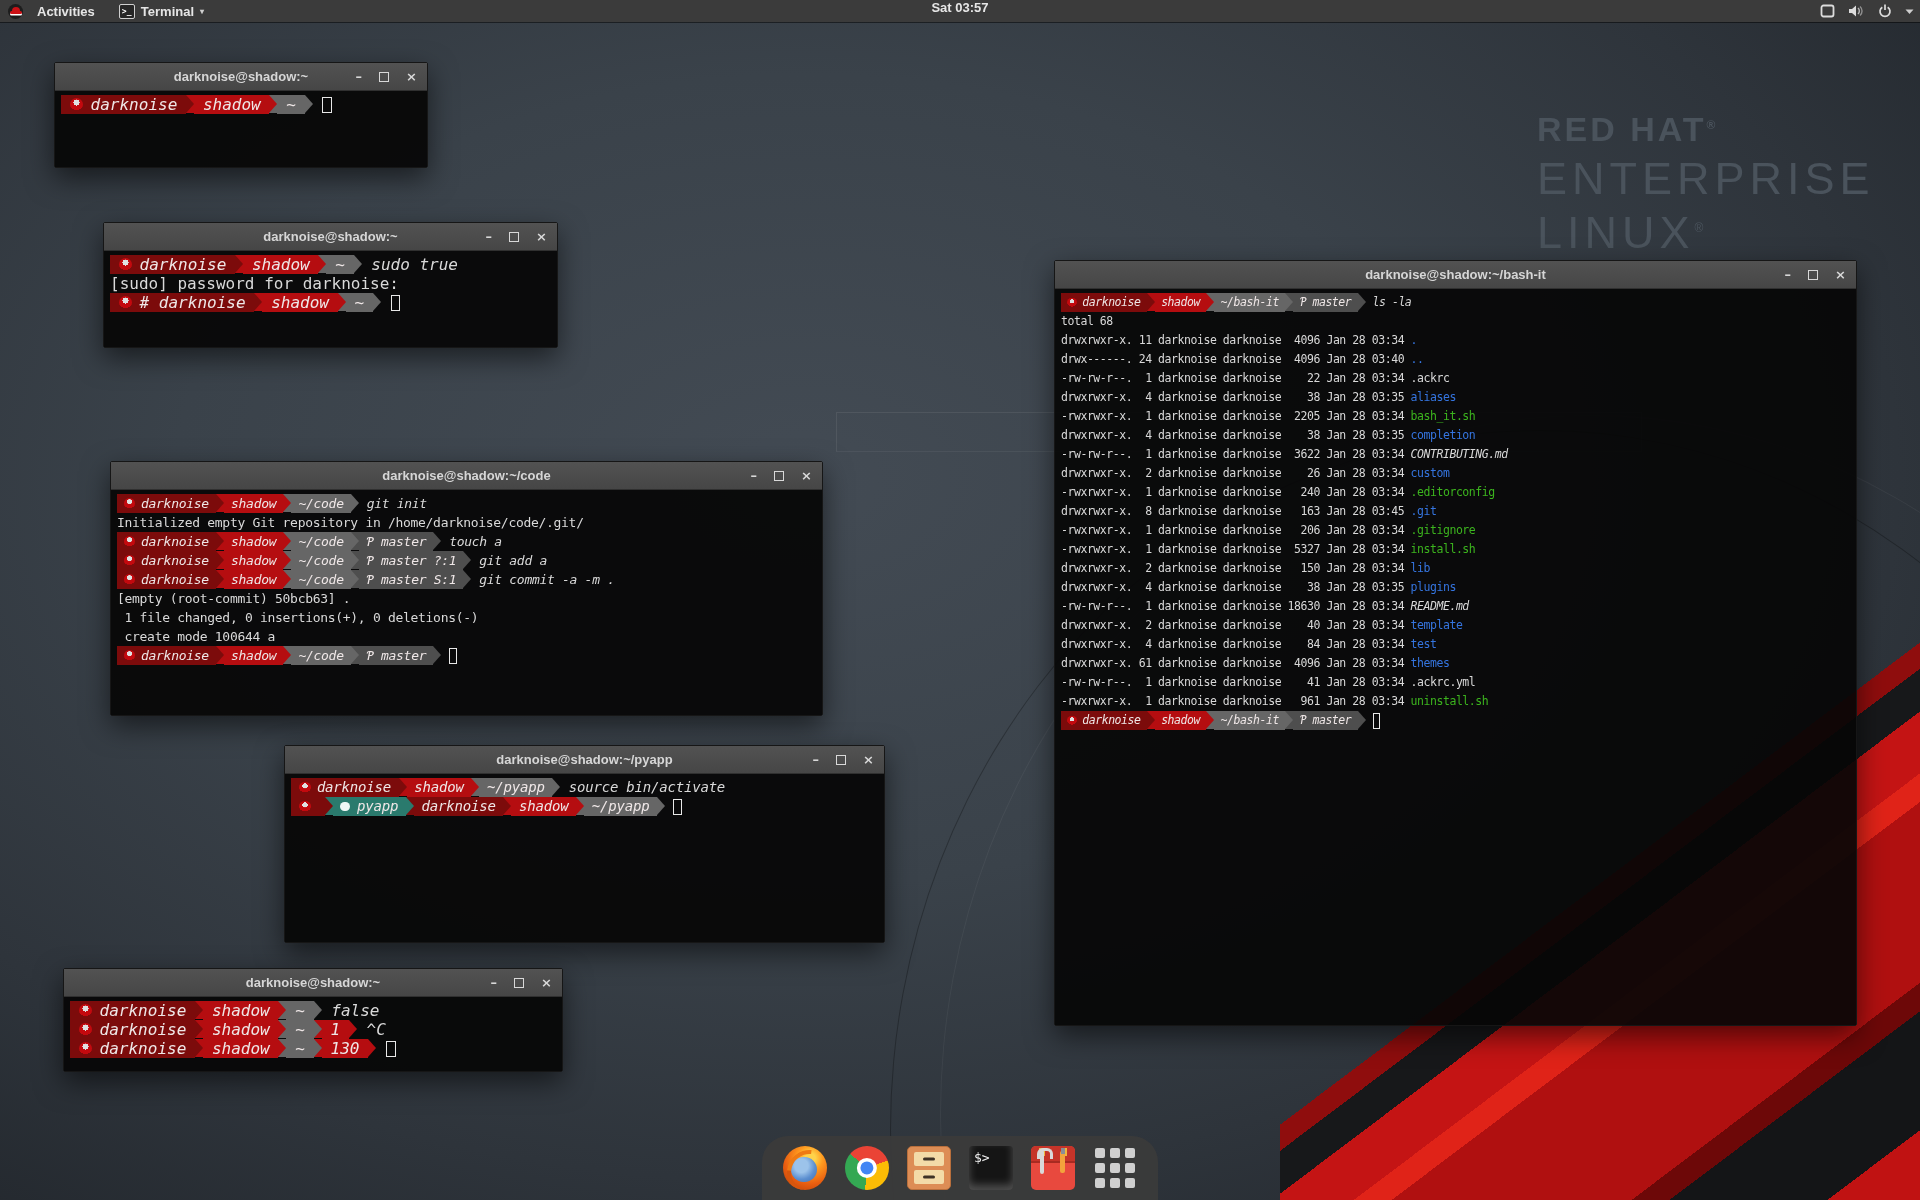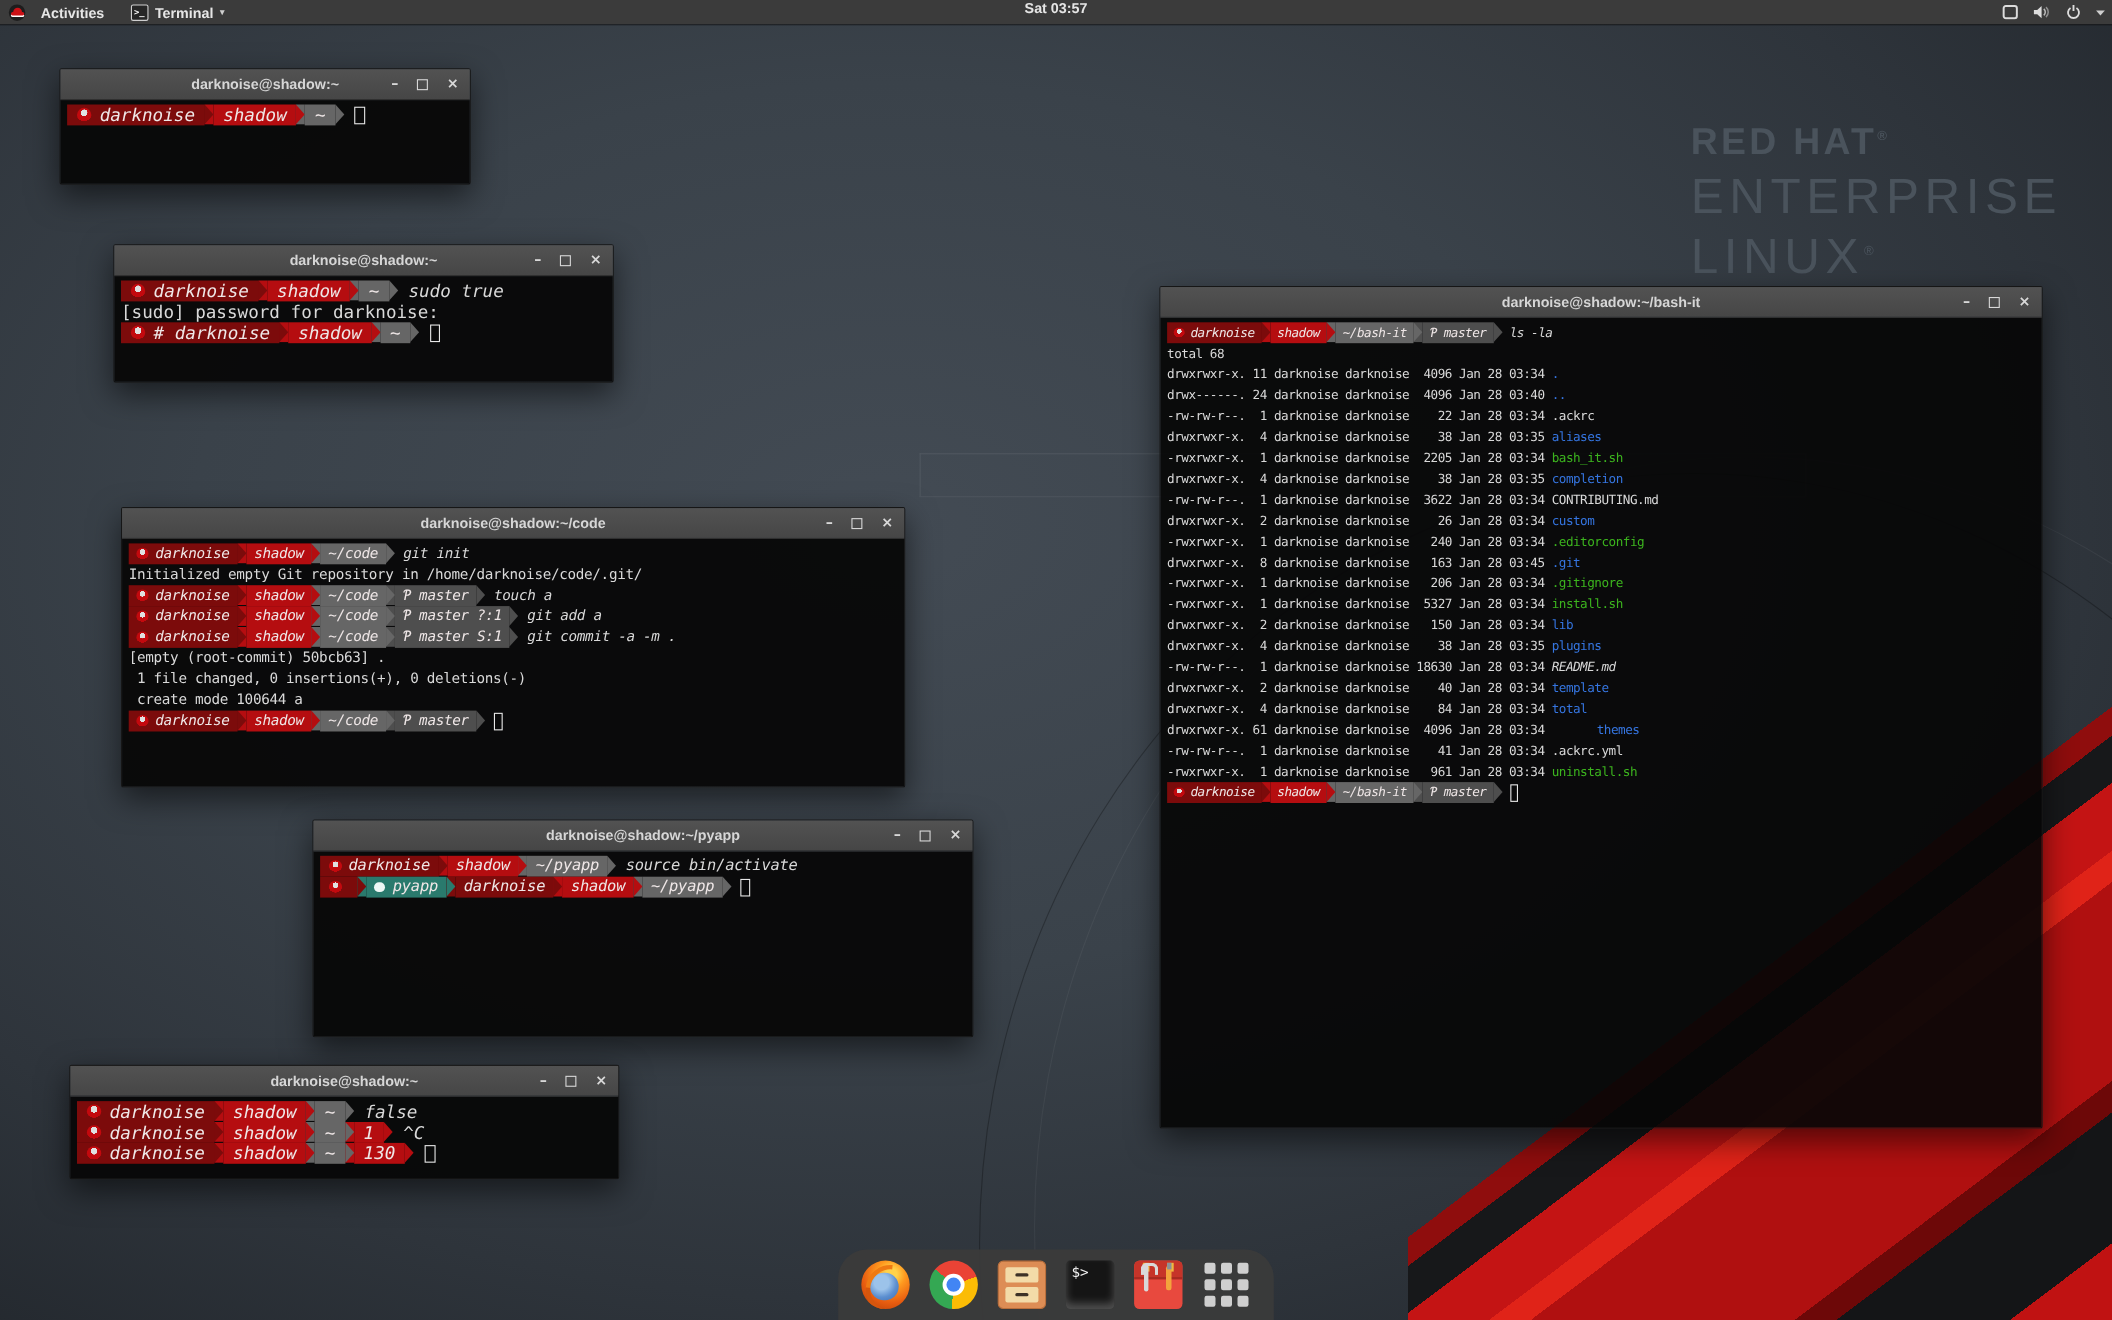--- a/index.html
+++ b/index.html
@@ -291,32 +291,32 @@
       </div>
       <div class="term-body" style="font-size: 11.5px; letter-spacing: -0.45px; background: rgba(6, 6, 6, 0.93);">
         <div class="line prompt"><span class="seg" style="background: rgb(124, 11, 11);"><span class="phat"></span>darknoise</span><span class="arrow" style="border-color: transparent transparent transparent rgb(124, 11, 11); background-color: rgb(181, 13, 16);"></span><span class="seg" style="background: rgb(181, 13, 16);">shadow</span><span class="arrow" style="border-color: transparent transparent transparent rgb(181, 13, 16); background-color: rgb(102, 102, 102);"></span><span class="seg" style="background: rgb(102, 102, 102);">~/bash-it</span><span class="arrow" style="border-color: transparent transparent transparent rgb(102, 102, 102); background-color: rgb(78, 78, 78);"></span><span class="seg" style="background: rgb(78, 78, 78);">Ƥ master</span><span class="arrow" style="border-color: transparent transparent transparent rgb(78, 78, 78);"></span><span class="cmd">ls -la</span></div>
         <div class="line out">total 68</div>
         <div class="line out">drwxrwxr-x. 11 darknoise darknoise  4096 Jan 28 03:34 <span class="lsname" style="color: rgb(53, 117, 224);">.</span></div>
         <div class="line out">drwx------. 24 darknoise darknoise  4096 Jan 28 03:40 <span class="lsname" style="color: rgb(53, 117, 224);">..</span></div>
         <div class="line out">-rw-rw-r--.  1 darknoise darknoise    22 Jan 28 03:34 <span class="lsname" style="color: rgb(217, 217, 217);">.ackrc</span></div>
         <div class="line out">drwxrwxr-x.  4 darknoise darknoise    38 Jan 28 03:35 <span class="lsname" style="color: rgb(53, 117, 224);">aliases</span></div>
         <div class="line out">-rwxrwxr-x.  1 darknoise darknoise  2205 Jan 28 03:34 <span class="lsname" style="color: rgb(60, 180, 30);">bash_it.sh</span></div>
         <div class="line out">drwxrwxr-x.  4 darknoise darknoise    38 Jan 28 03:35 <span class="lsname" style="color: rgb(53, 117, 224);">completion</span></div>
-        <div class="line out">-rw-rw-r--.  1 darknoise darknoise  3622 Jan 28 03:34 <span class="lsname" style="color: rgb(217, 217, 217);">CONTRIBUTING.md</span></div>
+        <div class="line out">-rw-rw-r--.  1 darknoise darknoise  3622 Jan 28 03:34 <span class="lsname" style="color: rgb(217, 217, 217); font-style: italic;">CONTRIBUTING.md</span></div>
         <div class="line out">drwxrwxr-x.  2 darknoise darknoise    26 Jan 28 03:34 <span class="lsname" style="color: rgb(53, 117, 224);">custom</span></div>
         <div class="line out">-rwxrwxr-x.  1 darknoise darknoise   240 Jan 28 03:34 <span class="lsname" style="color: rgb(60, 180, 30);">.editorconfig</span></div>
         <div class="line out">drwxrwxr-x.  8 darknoise darknoise   163 Jan 28 03:45 <span class="lsname" style="color: rgb(53, 117, 224);">.git</span></div>
         <div class="line out">-rwxrwxr-x.  1 darknoise darknoise   206 Jan 28 03:34 <span class="lsname" style="color: rgb(60, 180, 30);">.gitignore</span></div>
         <div class="line out">-rwxrwxr-x.  1 darknoise darknoise  5327 Jan 28 03:34 <span class="lsname" style="color: rgb(60, 180, 30);">install.sh</span></div>
         <div class="line out">drwxrwxr-x.  2 darknoise darknoise   150 Jan 28 03:34 <span class="lsname" style="color: rgb(53, 117, 224);">lib</span></div>
         <div class="line out">drwxrwxr-x.  4 darknoise darknoise    38 Jan 28 03:35 <span class="lsname" style="color: rgb(53, 117, 224);">plugins</span></div>
         <div class="line out">-rw-rw-r--.  1 darknoise darknoise 18630 Jan 28 03:34 <span class="lsname" style="color: rgb(217, 217, 217); font-style: italic;">README.md</span></div>
         <div class="line out">drwxrwxr-x.  2 darknoise darknoise    40 Jan 28 03:34 <span class="lsname" style="color: rgb(53, 117, 224);">template</span></div>
-        <div class="line out">drwxrwxr-x.  4 darknoise darknoise    84 Jan 28 03:34 <span class="lsname" style="color: rgb(53, 117, 224);">total</span></div>
-        <div class="line out">drwxrwxr-x. 61 darknoise darknoise  4096 Jan 28 03:34 <span class="lsname" style="color: rgb(53, 117, 224); margin-left: 41px;">themes</span></div>
+        <div class="line out">drwxrwxr-x.  4 darknoise darknoise    84 Jan 28 03:34 <span class="lsname" style="color: rgb(53, 117, 224);">test</span></div>
+        <div class="line out">drwxrwxr-x. 61 darknoise darknoise  4096 Jan 28 03:34 <span class="lsname" style="color: rgb(53, 117, 224);">themes</span></div>
         <div class="line out">-rw-rw-r--.  1 darknoise darknoise    41 Jan 28 03:34 <span class="lsname" style="color: rgb(217, 217, 217);">.ackrc.yml</span></div>
         <div class="line out">-rwxrwxr-x.  1 darknoise darknoise   961 Jan 28 03:34 <span class="lsname" style="color: rgb(60, 180, 30);">uninstall.sh</span></div>
         <div class="line prompt"><span class="seg" style="background: rgb(124, 11, 11);"><span class="phat"></span>darknoise</span><span class="arrow" style="border-color: transparent transparent transparent rgb(124, 11, 11); background-color: rgb(181, 13, 16);"></span><span class="seg" style="background: rgb(181, 13, 16);">shadow</span><span class="arrow" style="border-color: transparent transparent transparent rgb(181, 13, 16); background-color: rgb(102, 102, 102);"></span><span class="seg" style="background: rgb(102, 102, 102);">~/bash-it</span><span class="arrow" style="border-color: transparent transparent transparent rgb(102, 102, 102); background-color: rgb(78, 78, 78);"></span><span class="seg" style="background: rgb(78, 78, 78);">Ƥ master</span><span class="arrow" style="border-color: transparent transparent transparent rgb(78, 78, 78);"></span><span class="cursor"></span></div>
       </div>
     </div>
   </div>
 
 <div id="dock">
   <div class="dock-ic ic-firefox"></div>
   <div class="dock-ic ic-chrome"></div>

